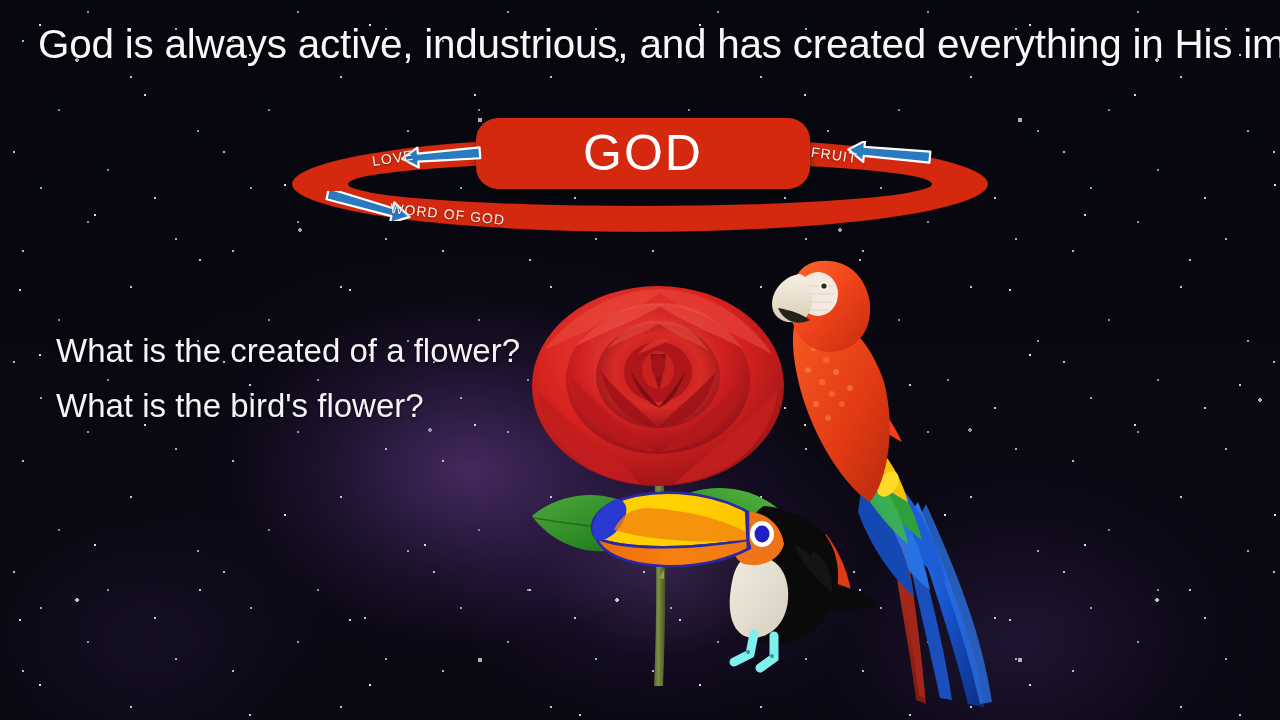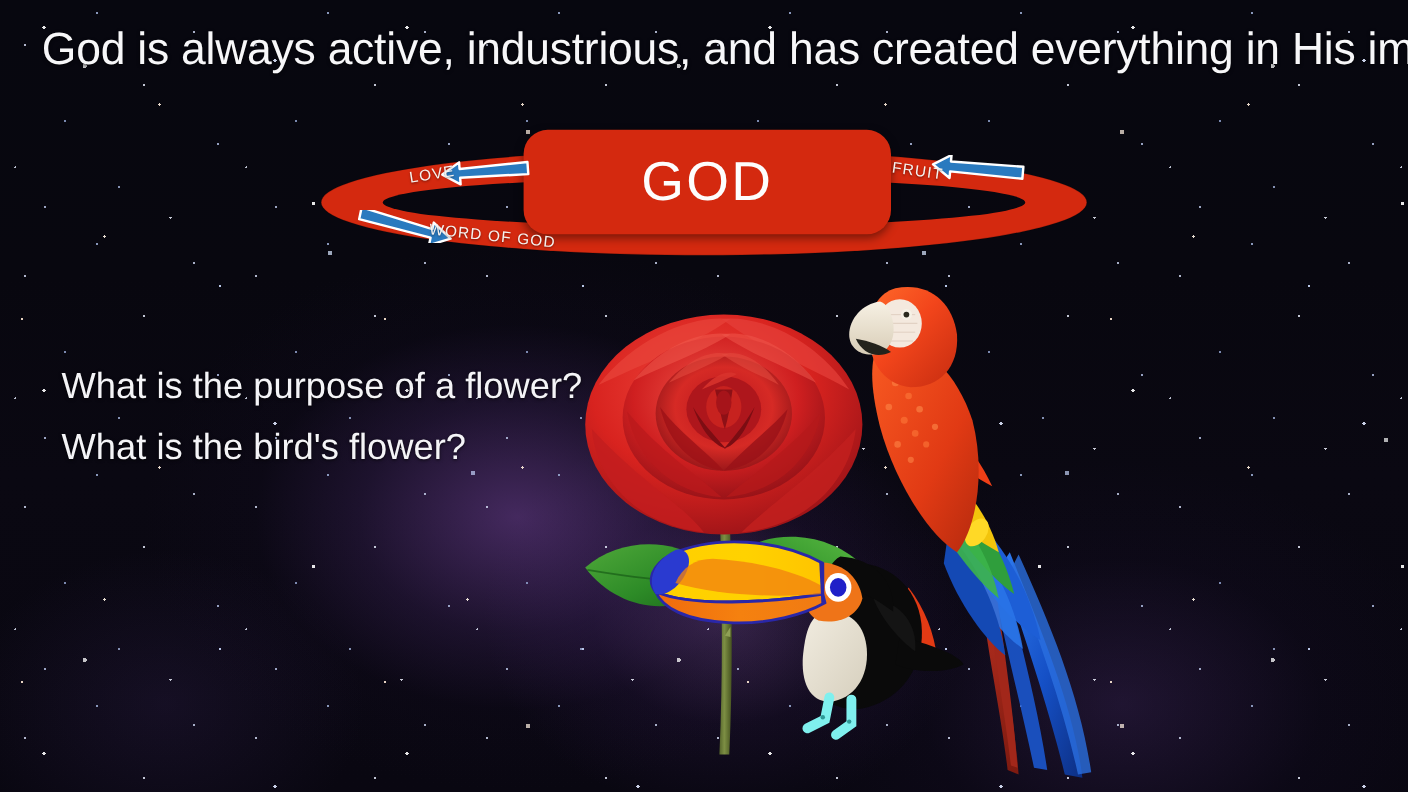--- a/index.html
+++ b/index.html
@@ -103,21 +103,21 @@
   .diagram {
     position: absolute;
     left: 290px; top: 105px;
     width: 700px; height: 135px;
   }
   .ring-svg { position: absolute; left: 0; top: 0; }
 
   .god-box {
     position: absolute;
     left: 186px; top: 13px;
-    width: 334px; height: 95px;
+    width: 334px; height: 71px;
     background: #d4290f;
     border-radius: 22px;
     box-shadow: 0 3px 9px rgba(0,0,0,.45);
   }
   .god-label {
     position: absolute;
     left: 0; right: 0; top: 50%;
     transform: translateY(-52%);
     text-align: center;
     color: #fdfdfd;
@@ -213,21 +213,21 @@
 
     <svg class="arrow-svg arr-word" width="90" height="30" viewBox="0 0 90 30">
       <g transform="rotate(12 45 15)">
         <polygon points="88,17 70,6 70,12 3,6 3,17 70,20 70,27" fill="#2a7abf" stroke="#ffffff" stroke-width="2.2" stroke-linejoin="round"></polygon>
       </g>
     </svg>
     <div class="ring-label lbl-word">WORD OF GOD</div>
   </div>
 
   <div class="questions">
-    <div>What is the purpose of a flower?</div>
+    <div>What is the created of a flower?</div>
     <div>What is the bird's flower?</div>
   </div>
 
   <div class="rose-wrap">
     <svg width="280" height="430" viewBox="0 0 280 430">
       <defs>
         <radialGradient id="petalOuter" cx="42%" cy="34%" r="72%">
           <stop offset="0%" stop-color="#f0463c"></stop>
           <stop offset="55%" stop-color="#d8231f"></stop>
           <stop offset="100%" stop-color="#971217"></stop>

